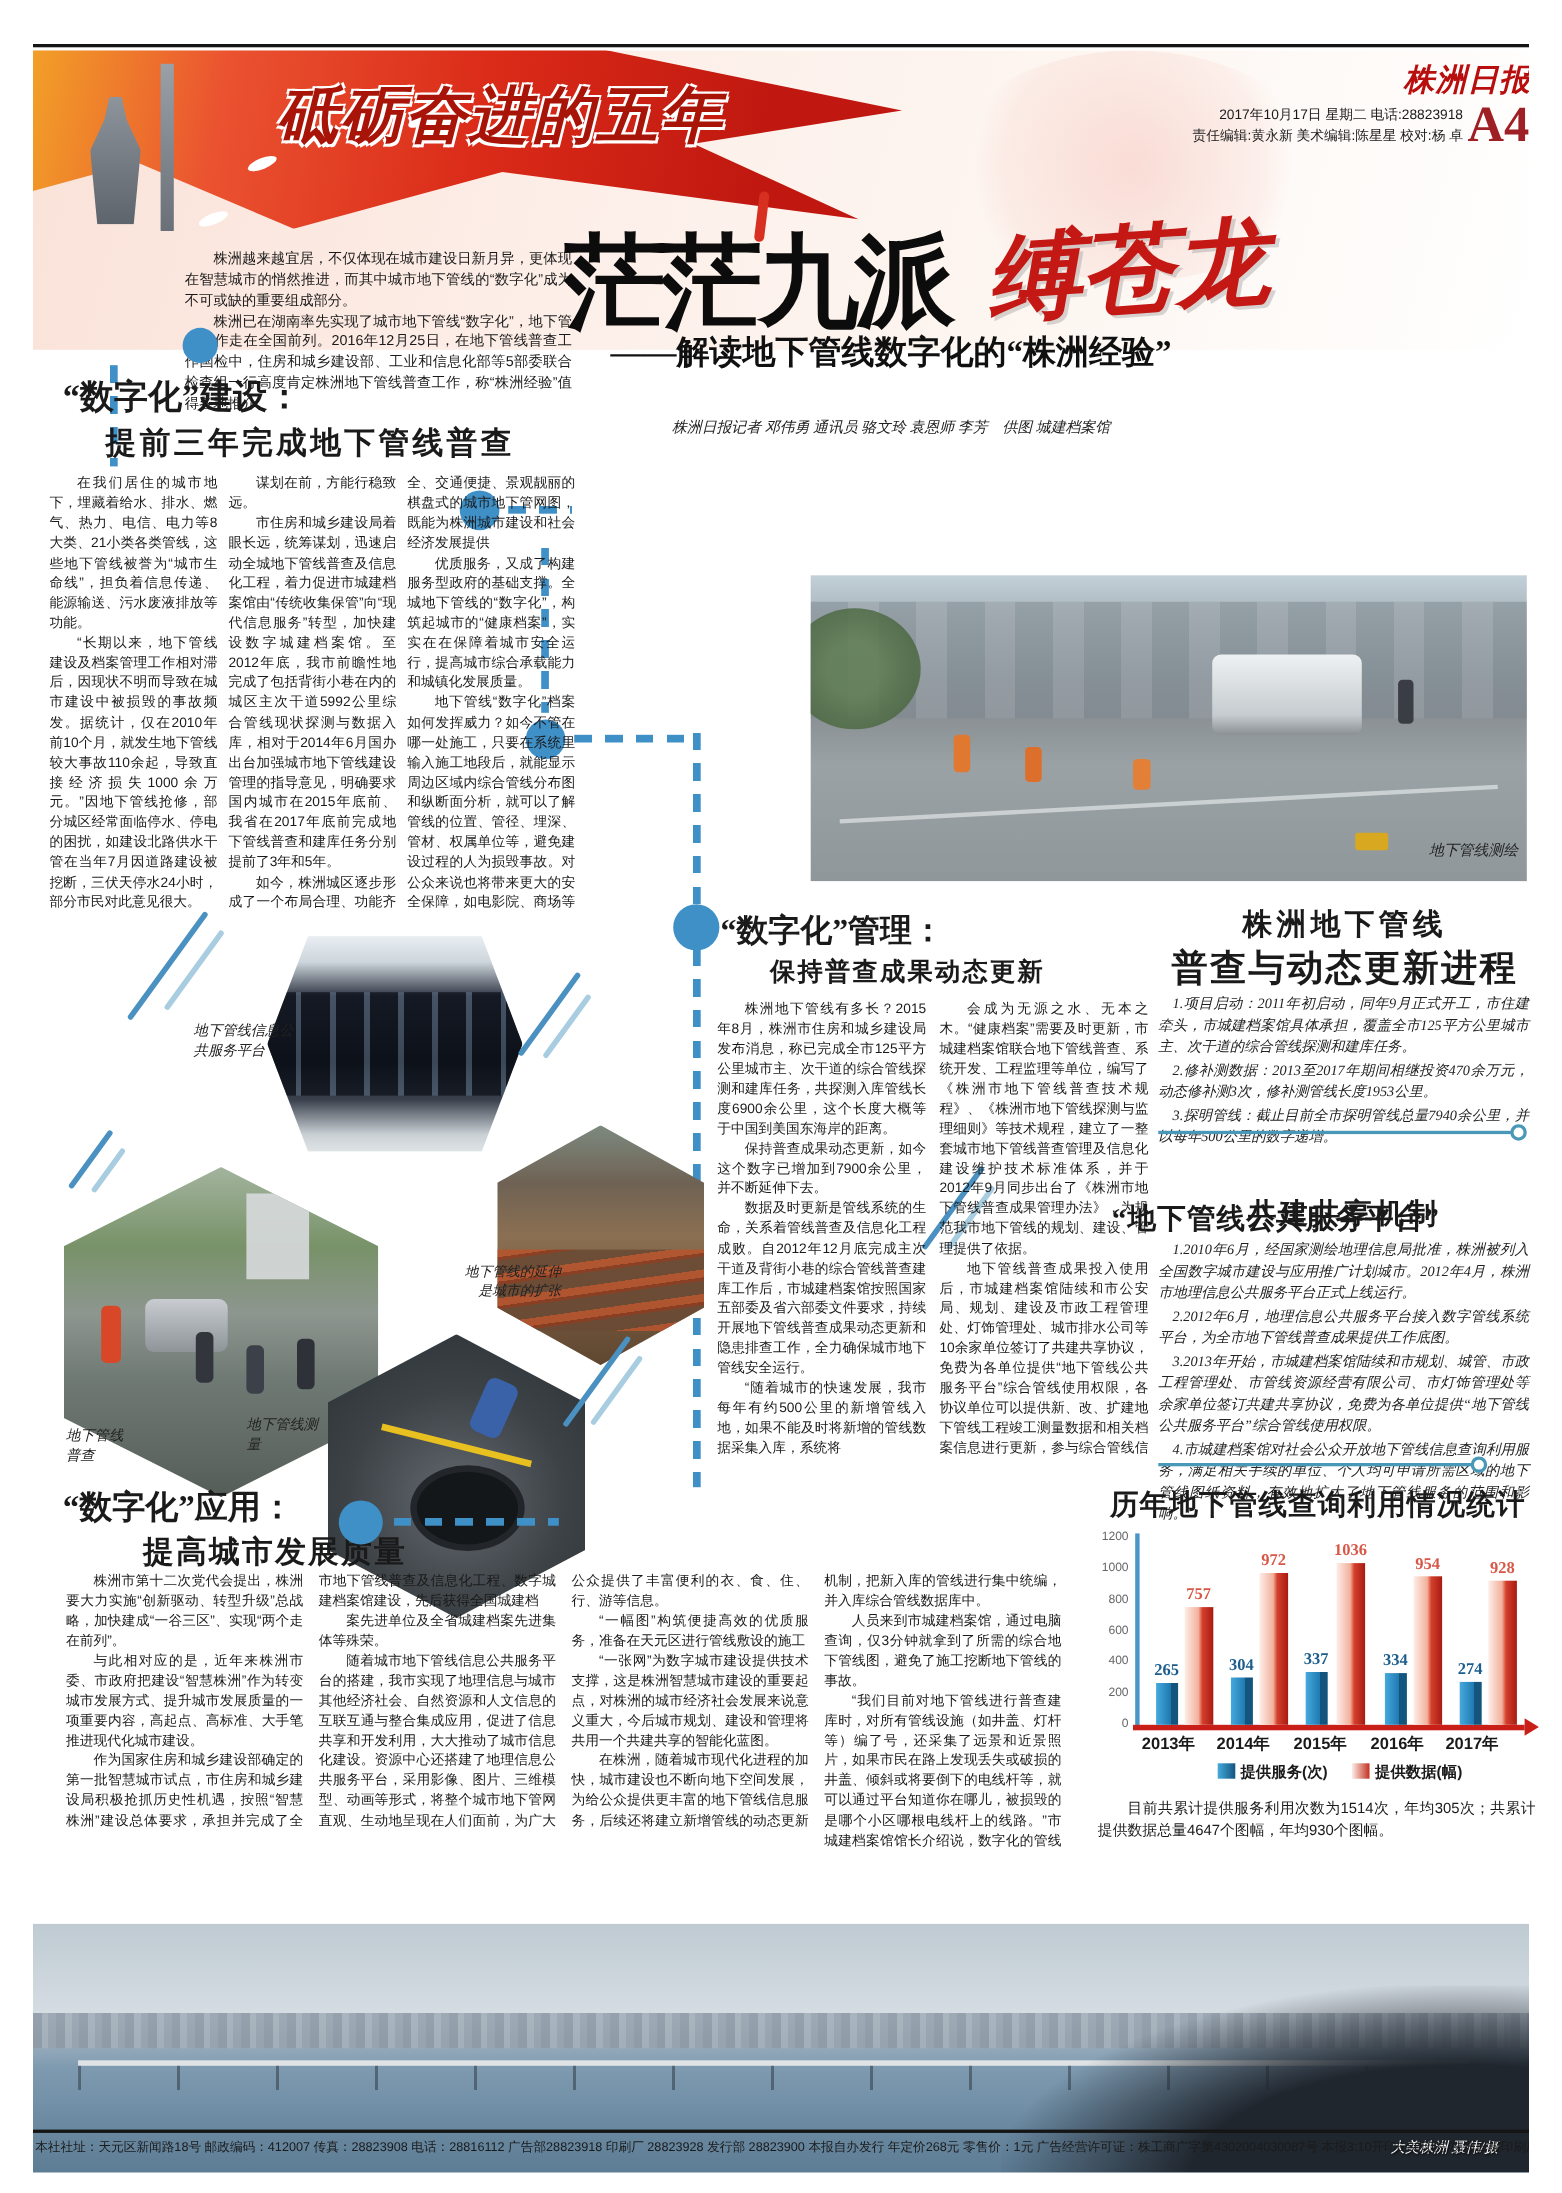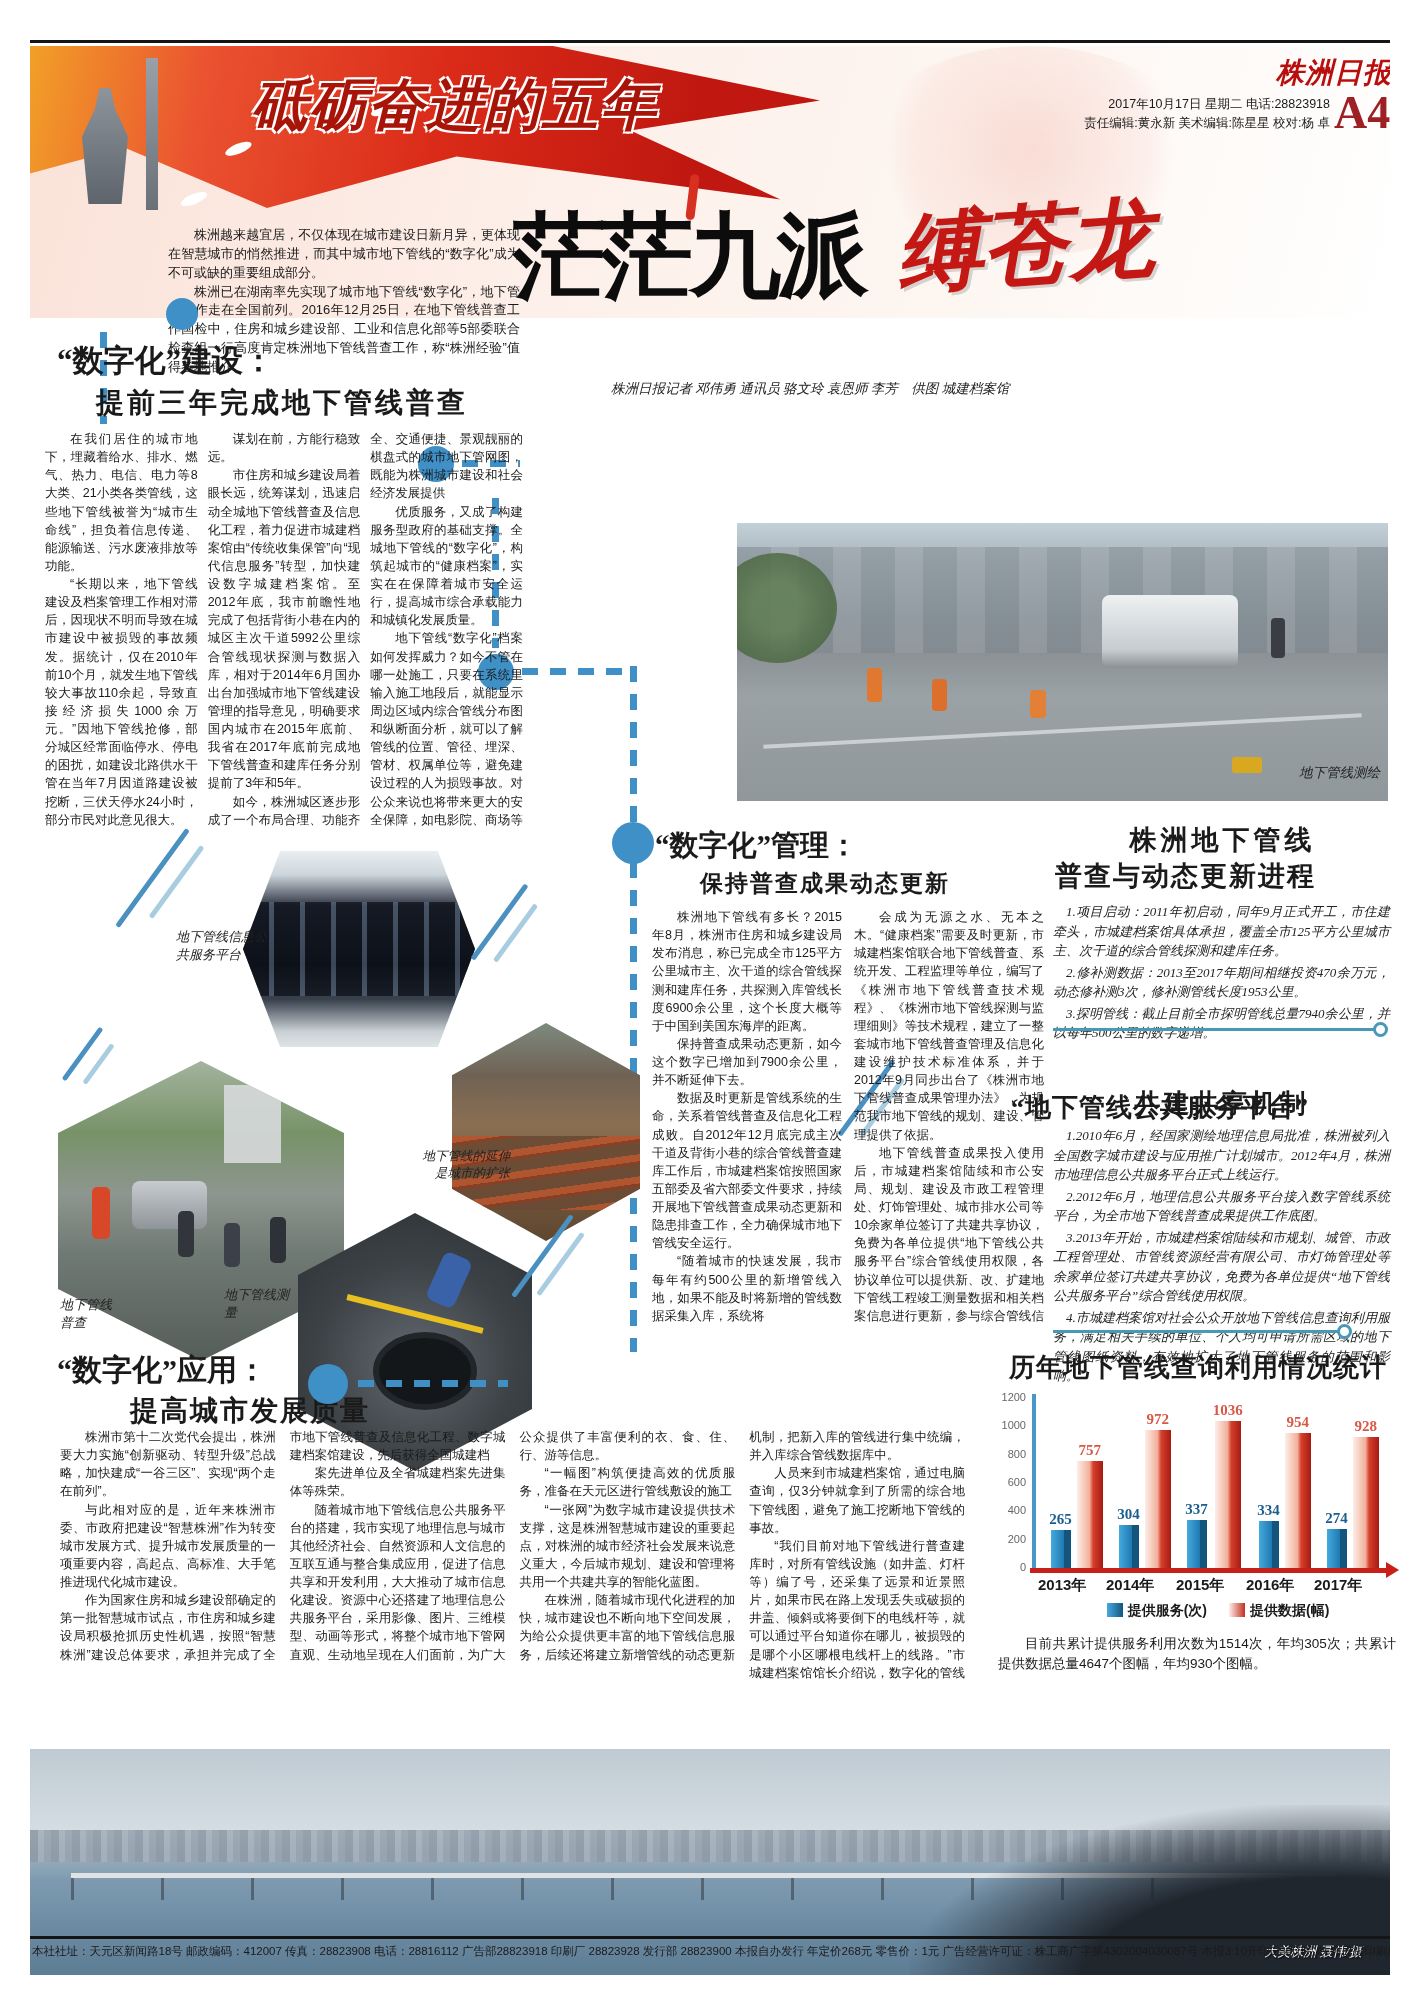--- a/index.html
+++ b/index.html
@@ -66,20 +66,21 @@
   <div class="abs para" style="left:168px;top:226px;width:352px;font-size:13px;">
       <p>株洲越来越宜居，不仅体现在城市建设日新月异，更体现在智慧城市的悄然推进，而其中城市地下管线的“数字化”成为不可或缺的重要组成部分。</p>
       <p>株洲已在湖南率先实现了城市地下管线“数字化”，地下管线工作走在全国前列。2016年12月25日，在地下管线普查工作国检中，住房和城乡建设部、工业和信息化部等5部委联合检查组一行高度肯定株洲地下管线普查工作，称“株洲经验”值得各地推介。</p>
     </div>
   <div class="abs bluedot" style="left:166px;top:298px;width:32px;height:32px;"></div>
   <div class="abs dashv" style="left:100px;top:332px;height:92px;"></div>
 
   <div class="abs" style="left:513px;top:194px;font-size:92px;font-weight:900;letter-spacing:-4px;color:#0c0c0c;font-family:'Liberation Sans',sans-serif;">茫茫九派</div>
   <div class="abs" style="left:688px;top:174px;width:9px;height:46px;background:#d83020;border-radius:5px;transform:rotate(7deg);"></div>
   <div class="abs serifb" style="left:896px;top:188px;font-size:86px;font-style:italic;color:#c41814;transform:rotate(-4deg);text-shadow:3px 3px 0 rgba(140,140,140,0.35);">缚苍龙</div>
+  <div class="abs serifb" style="left:520px;top:300px;width:580px;text-align:center;font-size:30px;color:#101010;">——解读地下管线数字化的“株洲经验”</div>
   <div class="abs script" style="left:520px;top:380px;width:580px;text-align:center;font-size:13.5px;">株洲日报记者 邓伟勇 通讯员 骆文玲 袁恩师 李芳　供图 城建档案馆</div>
 
   <div class="abs serifb" style="left:57px;top:340px;font-size:31px;">“数字化”建设：</div>
   <div class="abs serifb" style="left:96px;top:384px;font-size:28px;letter-spacing:3px;">提前三年完成地下管线普查</div>
   <div class="abs bluedot" style="left:418px;top:446px;width:36px;height:36px;"></div>
   <div class="abs dashh" style="left:462px;top:460px;width:58px;"></div>
   <div class="abs dashv" style="left:492px;top:498px;height:150px;"></div>
   <div class="abs bluedot" style="left:478px;top:654px;width:36px;height:36px;"></div>
   <div class="abs dashh" style="left:522px;top:668px;width:106px;"></div>
 
@@ -162,21 +163,21 @@
         <p>数据及时更新是管线系统的生命，关系着管线普查及信息化工程成败。自2012年12月底完成主次干道及背街小巷的综合管线普查建库工作后，市城建档案馆按照国家五部委及省六部委文件要求，持续开展地下管线普查成果动态更新和隐患排查工作，全力确保城市地下管线安全运行。</p>
         <p>“随着城市的快速发展，我市每年有约500公里的新增管线入地，如果不能及时将新增的管线数据采集入库，系统将</p>
       </div>
     <div>
         <p>会成为无源之水、无本之木。“健康档案”需要及时更新，市城建档案馆联合地下管线普查、系统开发、工程监理等单位，编写了《株洲市地下管线普查技术规程》、《株洲市地下管线探测与监理细则》等技术规程，建立了一整套城市地下管线普查管理及信息化建设维护技术标准体系，并于2012年9月同步出台了《株洲市地下管线普查成果管理办法》，为规范我市地下管线的规划、建设、管理提供了依据。</p>
         <p>地下管线普查成果投入使用后，市城建档案馆陆续和市公安局、规划、建设及市政工程管理处、灯饰管理处、城市排水公司等10余家单位签订了共建共享协议，免费为各单位提供“地下管线公共服务平台”综合管线使用权限，各协议单位可以提供新、改、扩建地下管线工程竣工测量数据和相关档案信息进行更新，参与综合管线信息系统的建设，为系统数据更新提供了有力保证。</p>
       </div>
   </div>
 
   <div class="abs serifb" style="left:1055px;top:822px;width:335px;text-align:center;font-size:27px;letter-spacing:4px;">株洲地下管线</div>
-  <div class="abs serifb" style="left:1055px;top:858px;width:335px;text-align:left;font-size:27px;letter-spacing:2px;">普查与动态更新进程</div>
+  <div class="abs serifb" style="left:1055px;top:858px;width:335px;text-align:center;font-size:33px;letter-spacing:2px;">普查与动态更新进程</div>
   <div class="abs script items" style="left:1053px;top:902px;width:337px;font-size:13px;">
       <p>1.项目启动：2011年初启动，同年9月正式开工，市住建牵头，市城建档案馆具体承担，覆盖全市125平方公里城市主、次干道的综合管线探测和建库任务。</p>
       <p>2.修补测数据：2013至2017年期间相继投资470余万元，动态修补测3次，修补测管线长度1953公里。</p>
       <p>3.探明管线：截止目前全市探明管线总量7940余公里，并以每年500公里的数字递增。</p>
     </div>
 
   <div class="abs" style="left:1053px;top:1028px;width:322px;height:3px;background:#4a98b8;"></div>
   <div class="abs" style="left:1373px;top:1022px;width:9px;height:9px;border:3px solid #4a98b8;border-radius:50%;background:#fff;"></div>
 
   <div class="abs serifb" style="left:988px;top:1050px;width:344px;text-align:center;font-size:26px;letter-spacing:1px;margin-top:40px;">“地下管线公共服务平台”</div>

